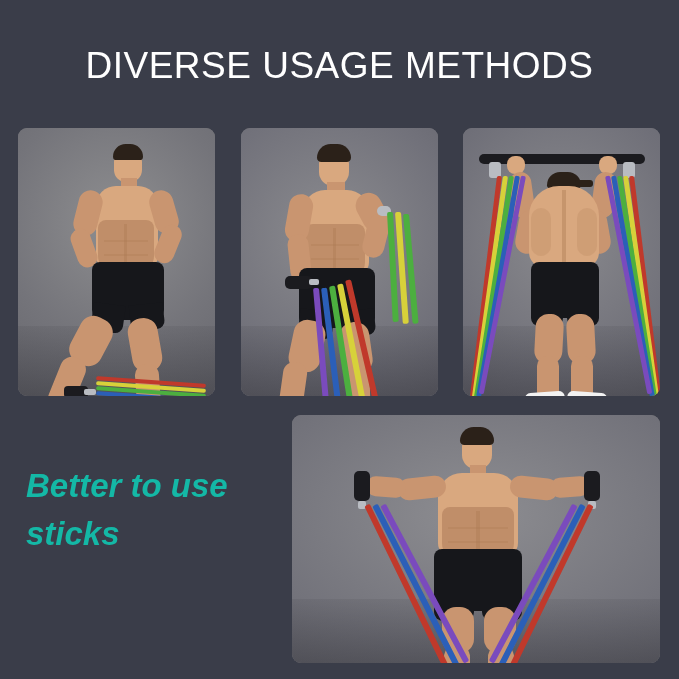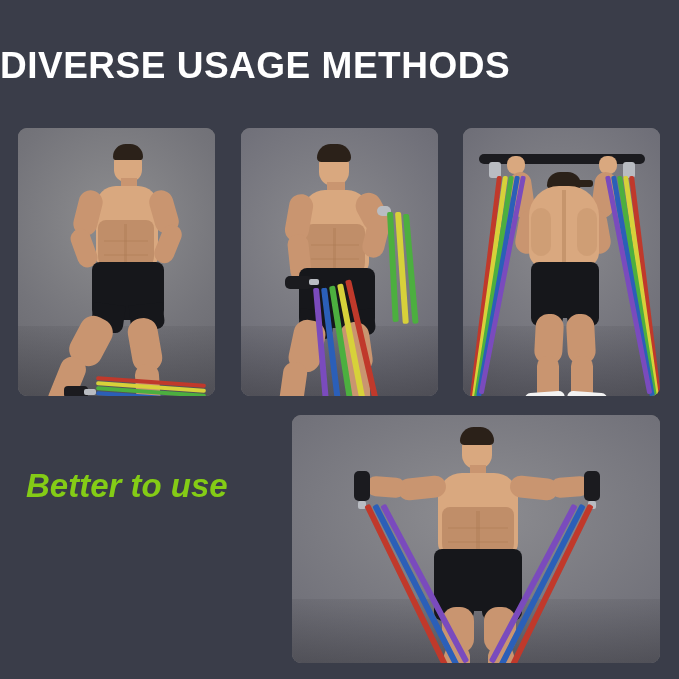--- a/index.html
+++ b/index.html
@@ -17,23 +17,24 @@
     position: relative;
     width: 679px;
     height: 679px;
     background: #3a3d49;
   }
   .headline {
     position: absolute;
     left: 0;
     top: 44px;
     width: 679px;
+    text-align: center;
     color: #ffffff;
     font-size: 37px;
-    font-weight: 700;
+    font-weight: 400;
     letter-spacing: 0.5px;
     line-height: 44px;
     white-space: nowrap;
   }
 
   
   .card {
     position: absolute;
     border-radius: 9px;
     overflow: hidden;
@@ -76,21 +77,21 @@
   .b-purple { background: #7a4bbd; }
   .handle   { position: absolute; background: #1b1b1f; border-radius: 3px; }
   .metal    { position: absolute; background: #b9bcc2; border-radius: 2px; }
 
   
   .caption {
     position: absolute;
     left: 26px;
     top: 462px;
     width: 250px;
-    color: #84cc16;
+    color: #14b8a6;
     font-size: 33px;
     font-style: italic;
     font-weight: 700;
     line-height: 48px;
   }
 </style>
 </head>
 <body>
 
 <div class="poster">
@@ -272,15 +273,16 @@
       <div class="band b-purple" style="left:88px; top:90px; width:6px; height:178px; transform:rotate(-28deg); transform-origin:top center;"></div>
 
       <div class="band b-red" style="left:296px; top:90px; width:6px; height:186px; transform:rotate(26deg); transform-origin:top center;"></div>
       <div class="band b-blue" style="left:288px; top:90px; width:6px; height:182px; transform:rotate(27deg); transform-origin:top center;"></div>
       <div class="band b-purple" style="left:280px; top:90px; width:6px; height:178px; transform:rotate(28deg); transform-origin:top center;"></div>
     </div>
   </div>
 
   <div class="caption">
     <div>Better to use</div>
+    <div>sticks</div>
   </div>
 
 </div>
 
 </body></html>

